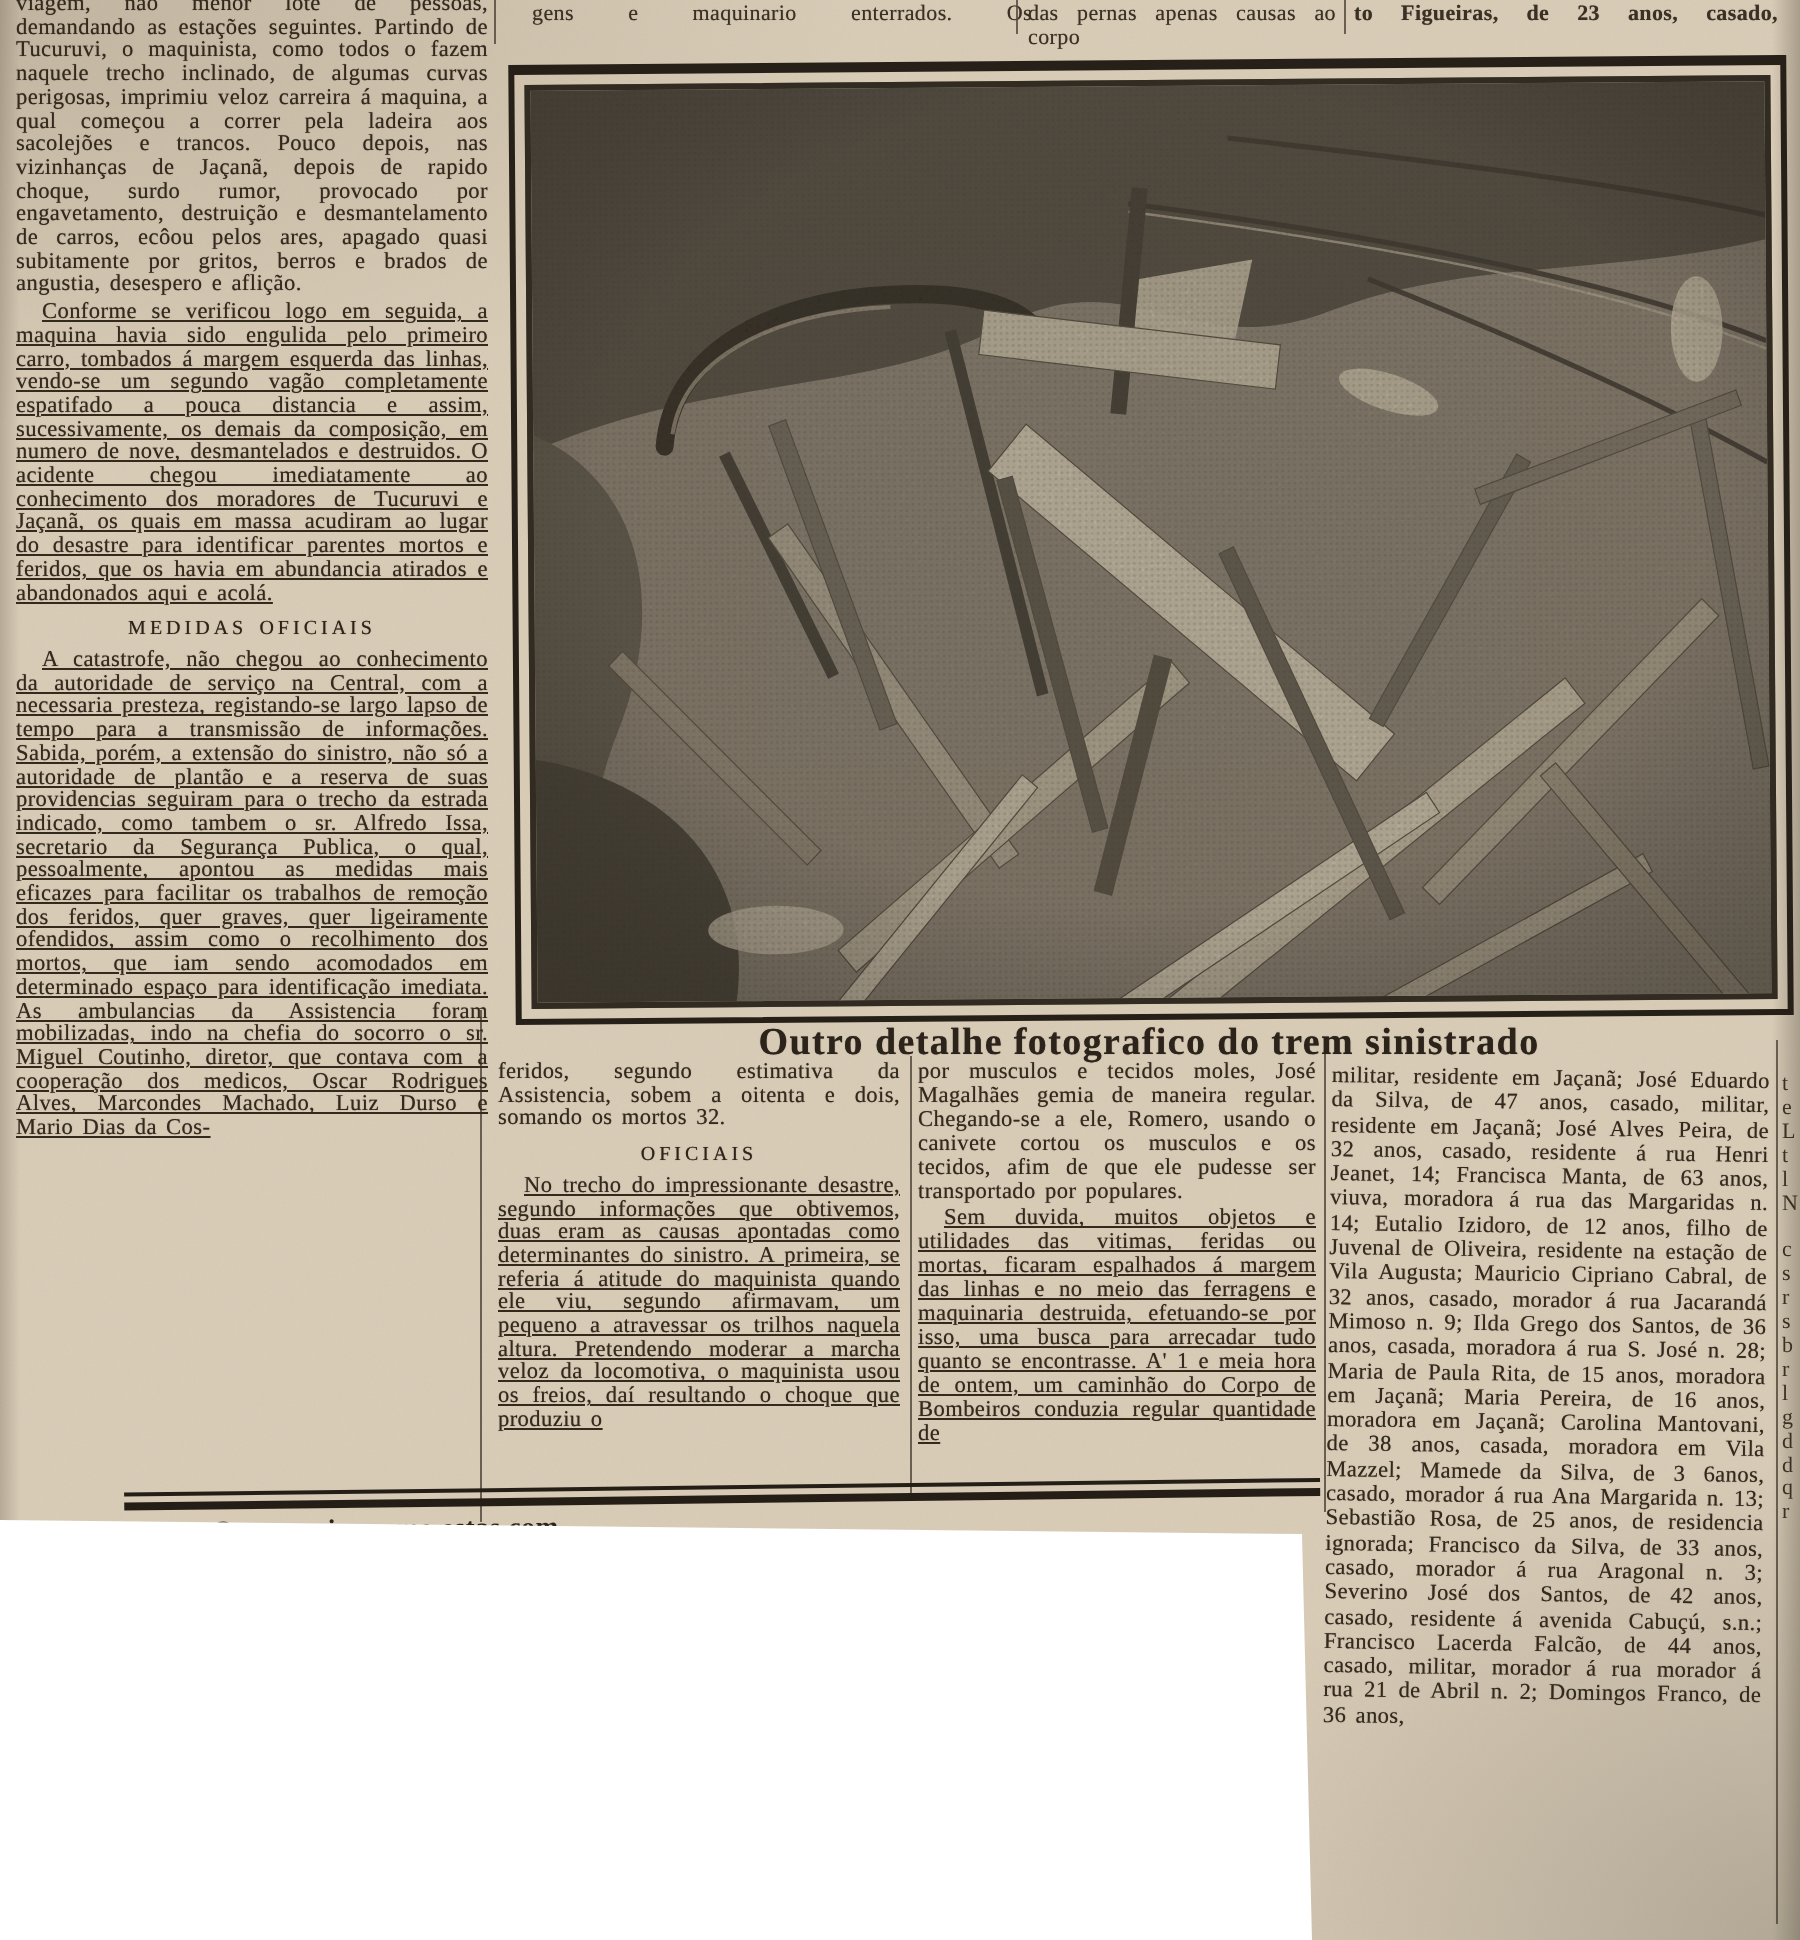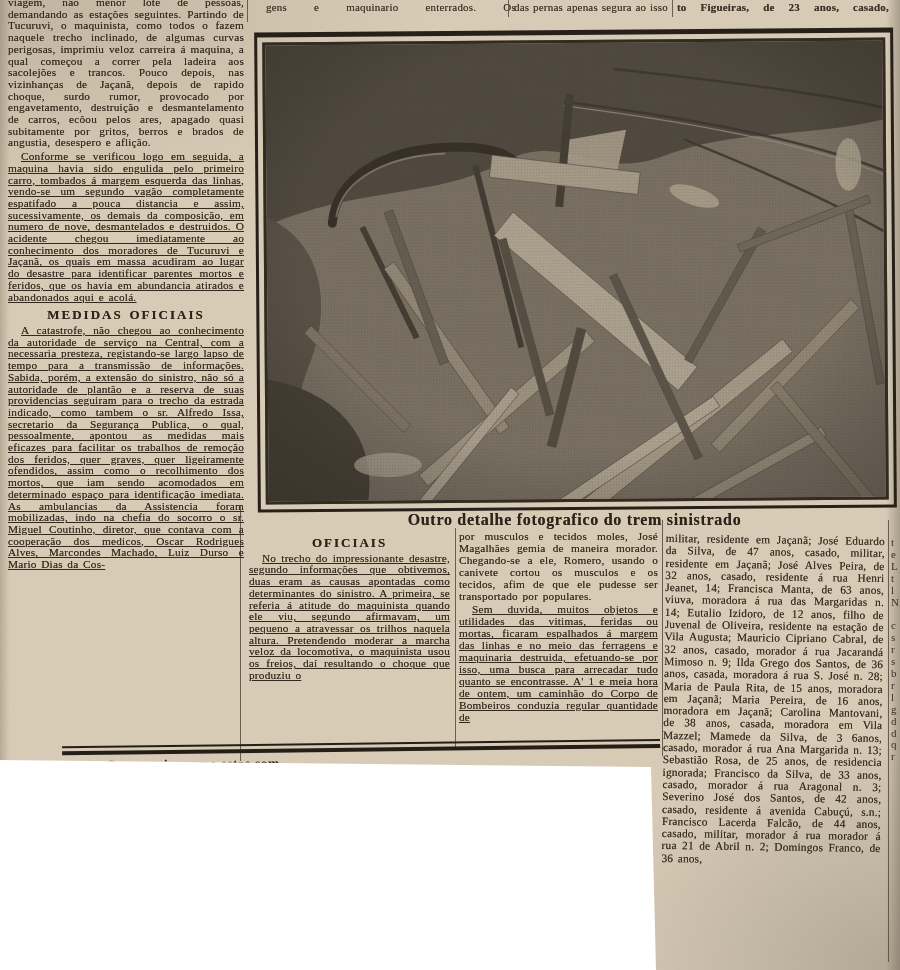--- a/index.html
+++ b/index.html
@@ -12,40 +12,40 @@
       radial-gradient(55% 38% at 100% 100%, rgba(100,92,80,.32), transparent 65%),
       linear-gradient(to right, rgba(86,74,58,.25), transparent 10px),
       linear-gradient(to left, rgba(92,83,68,.38), transparent 14px),
       linear-gradient(#d9cdb8,#d9cdb8);
     clip-path: polygon(0 0, 900px 0, 900px 970px, 656px 970px, 651px 767px, 0 760px);}
 
   .txt{font-size:11.3px;line-height:11.7px;text-align:justify;color:#33291d;
        letter-spacing:.2px;word-spacing:1.6px;text-shadow:0 0 .45px rgba(51,41,29,.65);}
   .txt p{margin:0 0 2px 0;}
   .indent{text-indent:13px;text-decoration:underline;}
-  .colhead{font-weight:bold;text-align:center;letter-spacing:2px;font-size:13px;
+  .colhead{font-weight:normal;text-align:center;letter-spacing:2px;font-size:10px;
            margin:6px 0 4px 0;color:#2d2417;}
 
   .topfrag{position:absolute;top:1px;font-size:11px;color:#3a3023;letter-spacing:.2px;
            text-align:justify;text-align-last:justify;text-shadow:0 0 .4px rgba(58,48,35,.6);}
   #tf1{left:235px;width:250px;margin-left:31px;}
   #tf2{left:514px;width:154px;}
   #tf3{left:677px;width:212px;font-weight:bold;}
 
   .leftcol{position:absolute;left:8px;top:-3px;width:236px;}
 
   .photo-frame{position:absolute;left:256px;top:30px;width:623px;height:462px;
                border:3px solid #262019;border-top-width:5px;padding:5px;
                transform:rotate(-.45deg);}
   .photo-inner{width:100%;height:100%;border:3px solid #322b22;box-sizing:border-box;
                background:#7e7568;overflow:hidden;}
   .photo-inner svg{display:block;width:100%;height:100%;}
 
   .caption{position:absolute;left:256px;top:511px;width:637px;text-align:center;
-           font-weight:bold;font-size:16px;letter-spacing:.7px;color:#2c231a;
+           font-weight:bold;font-size:19px;letter-spacing:.7px;color:#2c231a;
            text-shadow:0 0 .4px rgba(44,35,26,.7);}
 
   .col2{position:absolute;left:249px;top:531px;width:201px;}
   .col3{position:absolute;left:459px;top:531px;width:199px;line-height:11.9px;}
   .col4{position:absolute;left:666px;top:532px;width:219px;line-height:12.3px;
         transform:rotate(.8deg);transform-origin:top left;}
 
   .vrule{position:absolute;width:1px;background:#4e4537;opacity:.8;}
   #vr1{left:247px;top:0;height:22px;}
   #vr2{left:508px;top:0;height:17px;}
@@ -66,21 +66,21 @@
           font-size:11px;line-height:11.9px;white-space:pre-line;color:#3a3023;}
 
   .grain{position:absolute;inset:0;pointer-events:none;opacity:.5;mix-blend-mode:multiply;}
 </style>
 </head>
 <body>
 
 <div class="scan">
 
   <div class="topfrag" id="tf1">gens e maquinario enterrados. Os</div>
-  <div class="topfrag" id="tf2">das pernas apenas segura ao isso</div>
+  <div class="topfrag" id="tf2">das pernas apenas causas ao corpo</div>
   <div class="topfrag" id="tf3">to Figueiras, de 23 anos, casado,</div>
 
   <div class="vrule" id="vr1"></div>
   <div class="vrule" id="vr2"></div>
   <div class="vrule" id="vr3"></div>
   <div class="vrule" id="vr4"></div>
   <div class="vrule" id="vr5"></div>
   <div class="vrule" id="vr6"></div>
   <div class="vrule" id="vr7"></div>
 
@@ -191,26 +191,27 @@
         <rect width="620" height="450" fill="url(#ht)" opacity=".16"></rect>
         <rect width="620" height="450" filter="url(#grainF)" opacity=".30"></rect>
         <rect width="620" height="450" fill="url(#vg)"></rect>
       </svg>
     </div>
   </div>
 
   <div class="caption">Outro detalhe fotografico do trem sinistrado</div>
 
   <div class="col2 txt">
+    <p>feridos, segundo estimativa da Assistencia, sobem a oitenta e dois, somando os mortos 32.</p>
     <div class="colhead">OFICIAIS</div>
     <p class="indent">No trecho do impressionante desastre, segundo informações que obtivemos, duas eram as causas apontadas como determinantes do sinistro. A primeira, se referia á atitude do maquinista quando ele viu, segundo afirmavam, um pequeno a atravessar os trilhos naquela altura. Pretendendo moderar a marcha veloz da locomotiva, o maquinista usou os freios, daí resultando o choque que produziu o</p>
   </div>
 
   <div class="col3 txt">
-    <p>por musculos e tecidos moles, José Magalhães gemia de maneira morador. Chegando-se a ele, Romero, usando o canivete cortou os musculos e os tecidos, afim de que ele pudesse ser transportado por populares.</p>
+    <p>por musculos e tecidos moles, José Magalhães gemia de maneira regular. Chegando-se a ele, Romero, usando o canivete cortou os musculos e os tecidos, afim de que ele pudesse ser transportado por populares.</p>
     <p class="indent">Sem duvida, muitos objetos e utilidades das vitimas, feridas ou mortas, ficaram espalhados á margem das linhas e no meio das ferragens e maquinaria destruida, efetuando-se por isso, uma busca para arrecadar tudo quanto se encontrasse. A' 1 e meia hora de ontem, um caminhão do Corpo de Bombeiros conduzia regular quantidade de</p>
   </div>
 
   <div class="col4 txt">
     <p>militar, residente em Jaçanã; José Eduardo da Silva, de 47 anos, casado, militar, residente em Jaçanã; José Alves Peira, de 32 anos, casado, residente á rua Henri Jeanet, 14; Francisca Manta, de 63 anos, viuva, moradora á rua das Margaridas n. 14; Eutalio Izidoro, de 12 anos, filho de Juvenal de Oliveira, residente na estação de Vila Augusta; Mauricio Cipriano Cabral, de 32 anos, casado, morador á rua Jacarandá Mimoso n. 9; Ilda Grego dos Santos, de 36 anos, casada, moradora á rua S. José n. 28; Maria de Paula Rita, de 15 anos, moradora em Jaçanã; Maria Pereira, de 16 anos, moradora em Jaçanã; Carolina Mantovani, de 38 anos, casada, moradora em Vila Mazzel; Mamede da Silva, de 3 6anos, casado, morador á rua Ana Margarida n. 13; Sebastião Rosa, de 25 anos, de residencia ignorada; Francisco da Silva, de 33 anos, casado, morador á rua Aragonal n. 3; Severino José dos Santos, de 42 anos, casado, residente á avenida Cabuçú, s.n.; Francisco Lacerda Falcão, de 44 anos, casado, militar, morador á rua morador á rua 21 de Abril n. 2; Domingos Franco, de 36 anos,</p>
   </div>
 
   <div class="box">
     <div class="l1"></div>
     <div class="l2"></div>

